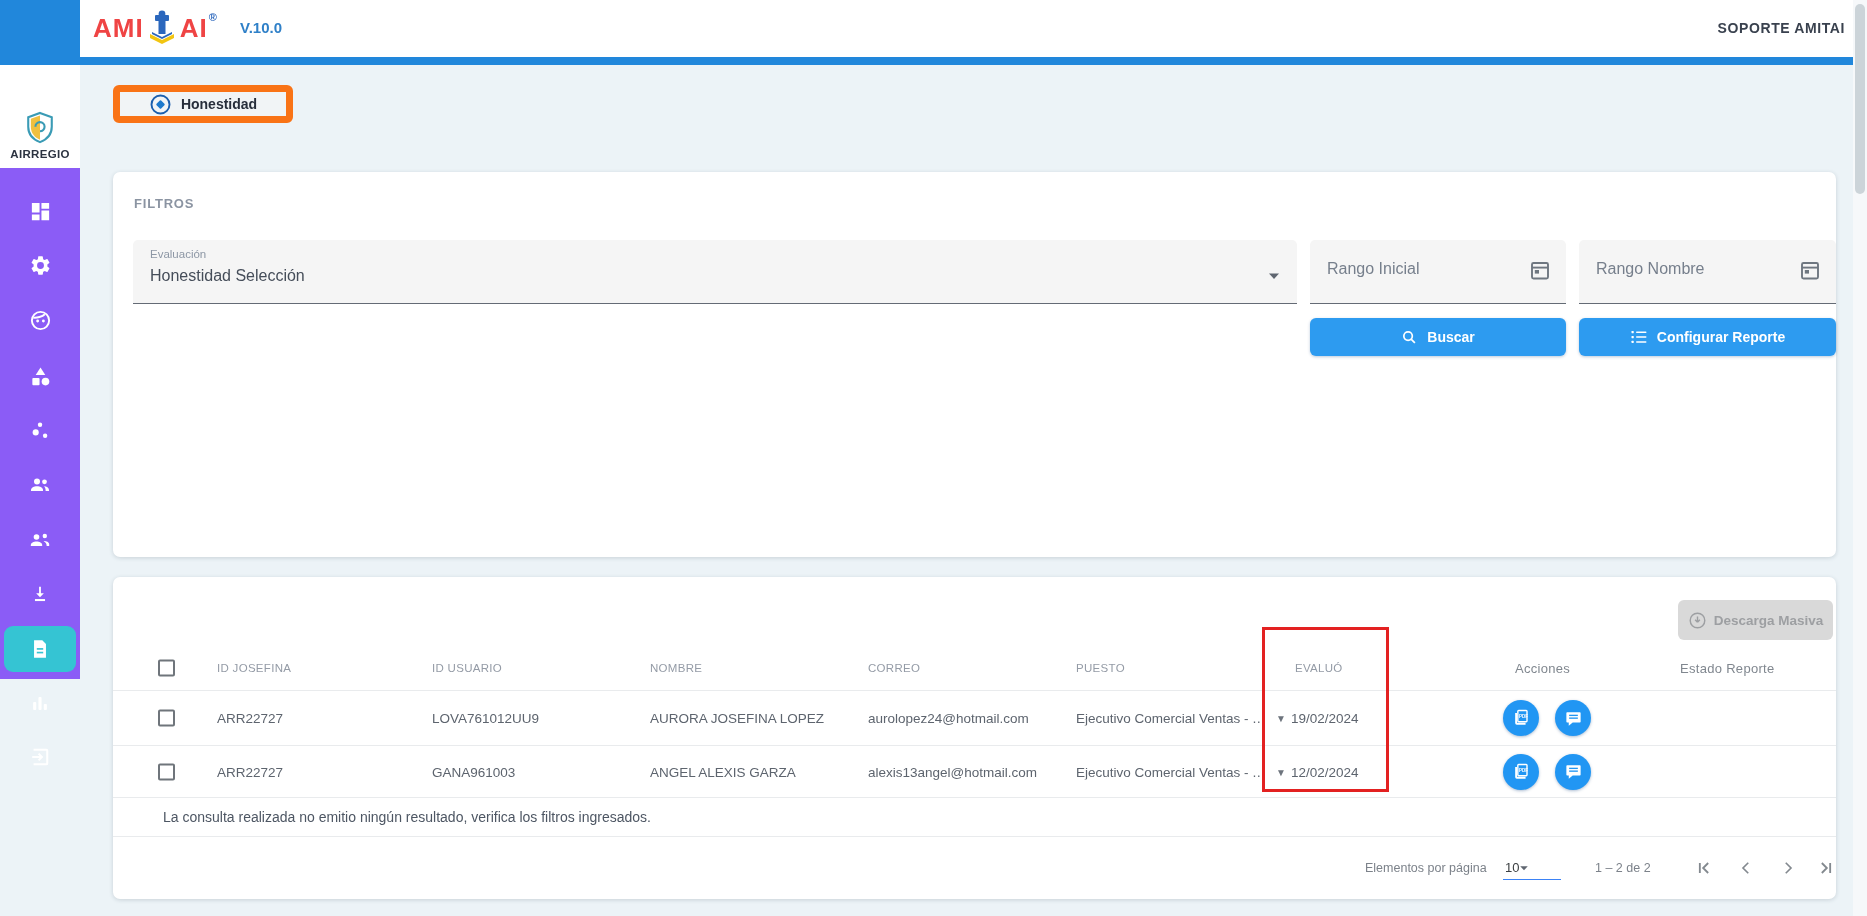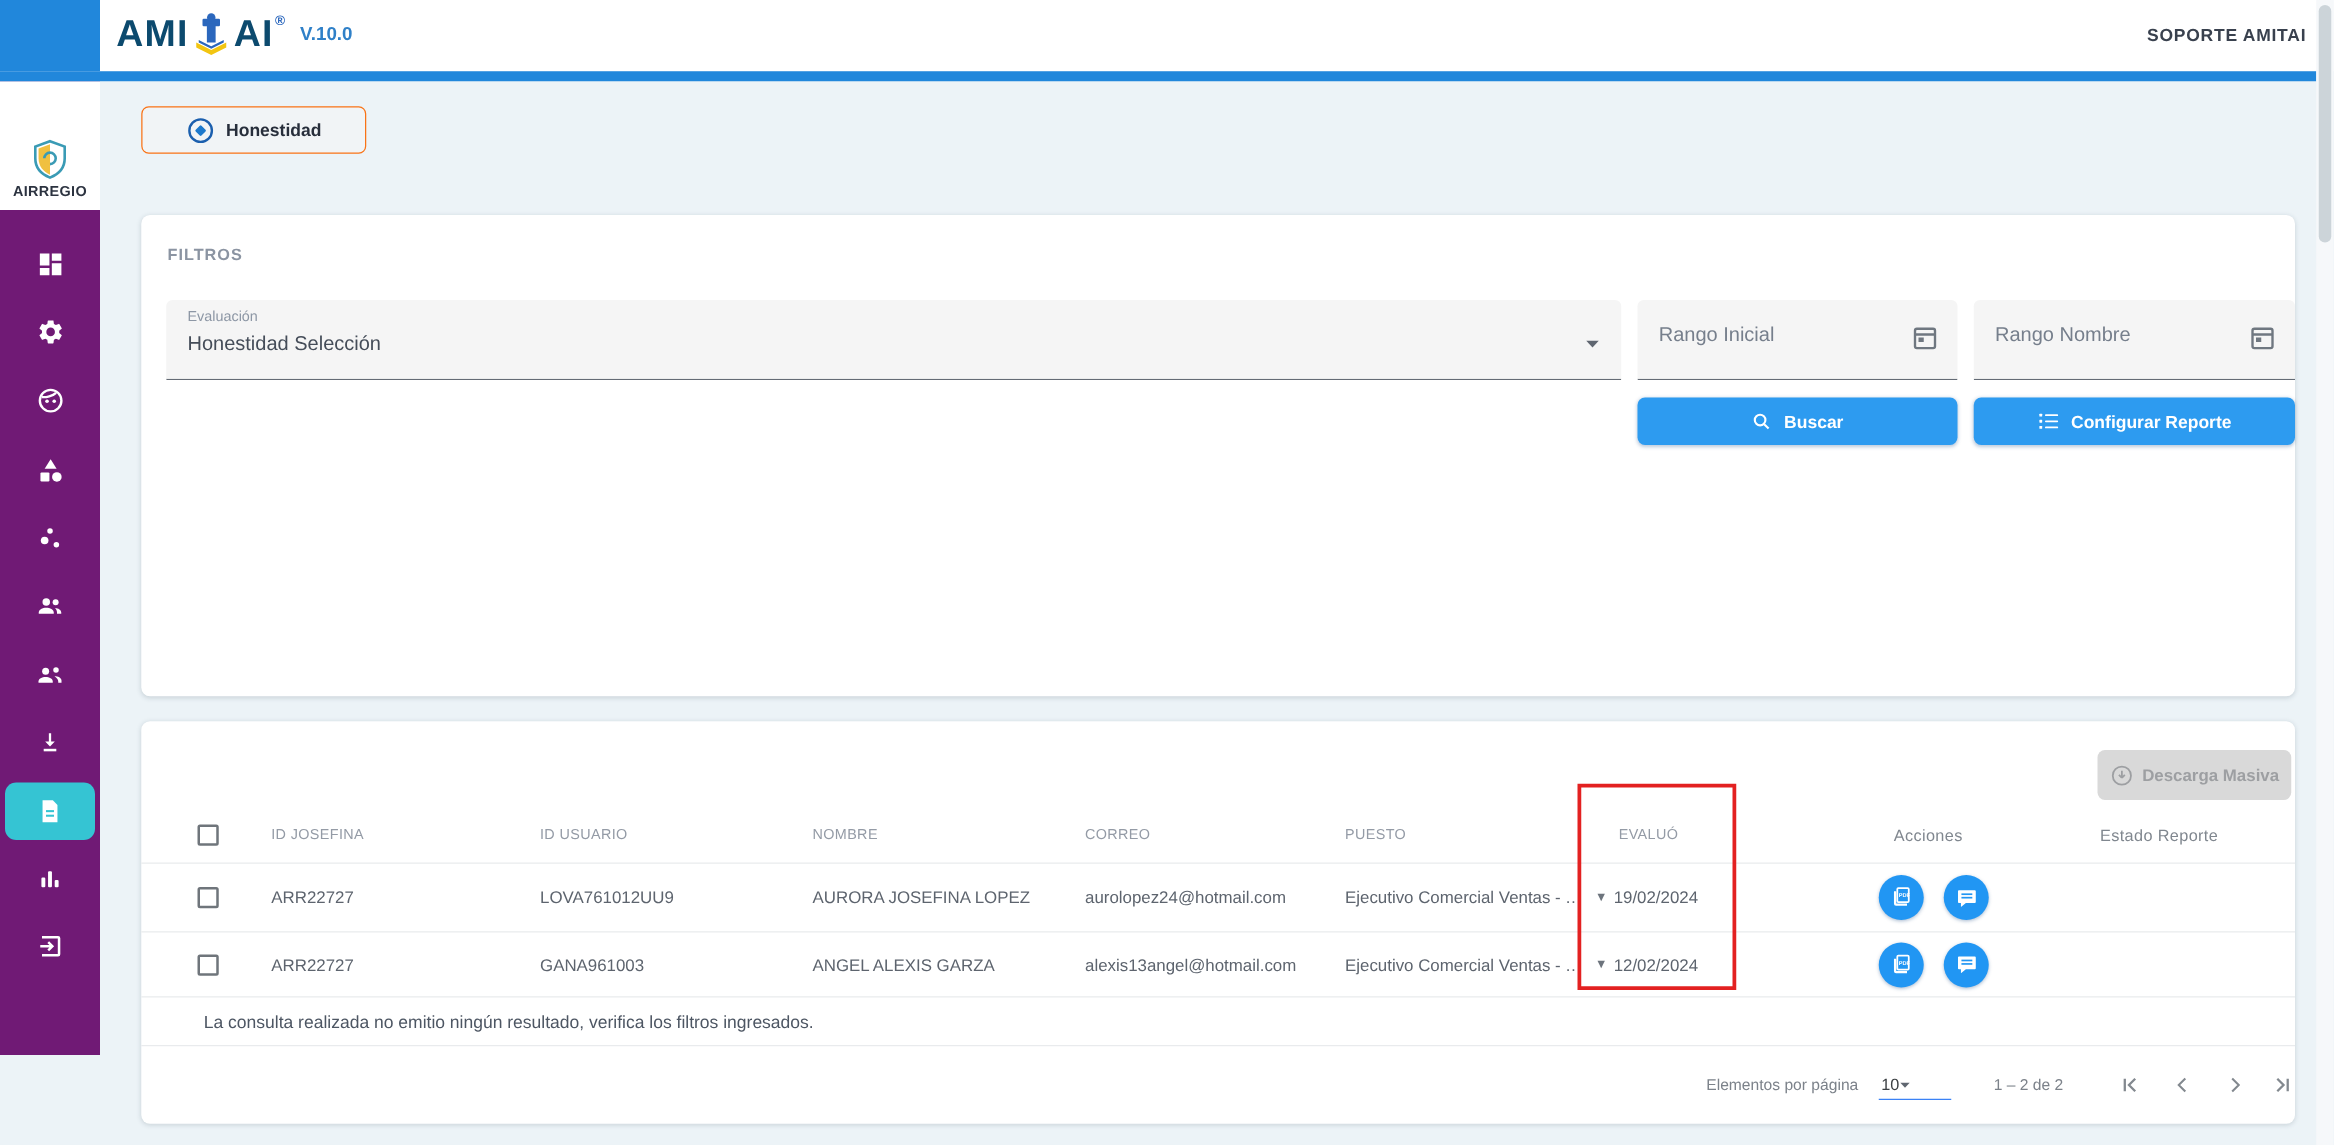--- a/index.html
+++ b/index.html
@@ -5,38 +5,38 @@
   * { margin:0; padding:0; box-sizing:border-box; }
   html,body { width:1867px; height:916px; overflow:hidden;
     font-family:"Liberation Sans","DejaVu Sans",sans-serif; background:#ecf3f7; }
   #app { position:relative; width:1867px; height:916px; }
 
   
   .topbar { position:absolute; left:0; top:0; width:1867px; height:57px; background:#ffffff; z-index:5; }
   .topbar-corner { position:absolute; left:0; top:0; width:80px; height:57px; background:#2187db; }
   .topbar-underline { position:absolute; left:0; top:57px; width:1853px; height:8px; background:#2187db; z-index:6; }
   .brand { position:absolute; left:93px; top:10px; display:flex; align-items:flex-start; }
-  .brand-word { font-size:30px; font-weight:800; color:#0c4a6e; letter-spacing:1px; line-height:36px; }
+  .brand-word { font-size:26px; font-weight:800; color:#ef4444; letter-spacing:1px; line-height:36px; }
   .brand-glyph { width:34px; height:36px; margin:0 1px; position:relative; }
   .brand-reg { font-size:11px; color:#2b67bd; font-weight:700; margin-left:1px; line-height:14px; }
   .brand-version { position:absolute; left:240px; top:19px; font-size:15px; color:#2f80c8; font-weight:600; }
   .support { position:absolute; right:22px; top:20px; font-size:14px; font-weight:600; color:#39414e; letter-spacing:.6px; }
 
   
-  .sidebar { position:absolute; left:0; top:65px; width:80px; height:779px; background:#701a75; z-index:4; }
+  .sidebar { position:absolute; left:0; top:65px; width:80px; height:614px; background:#8b5cf6; z-index:4; }
   .sidebar-logo { position:absolute; left:0; top:0; width:80px; height:103px; background:#ffffff;
     display:flex; flex-direction:column; align-items:center; justify-content:flex-end; padding-bottom:8px; }
   .sidebar-logo .org { font-size:11.5px; font-weight:800; color:#2c3340; letter-spacing:.3px; margin-top:3px; }
   .side-item { position:absolute; left:0; width:80px; height:44px; display:flex; align-items:center; justify-content:center; cursor:pointer; }
   .side-item svg { display:block; }
   .side-item.active { left:4px; width:72px; height:46px; background:#35c4d3; border-radius:9px; }
 
   
   .tab-honestidad { position:absolute; left:113px; top:85px; width:180px; height:38px;
-    background:#f1f4f6; border:1px solid #f97316; border-radius:6px;
+    background:#f1f4f6; border:7px solid #f97316; border-radius:6px;
     display:flex; align-items:center; justify-content:center; gap:9px; cursor:pointer; }
   .tab-honestidad .lbl { font-size:14px; font-weight:700; color:#272e3b; }
 
   
   .card { position:absolute; background:#ffffff; border-radius:7px; box-shadow:0 1px 4px rgba(40,60,80,.18); }
   .filters-card { left:113px; top:172px; width:1723px; height:385px; }
   .results-card { left:113px; top:577px; width:1723px; height:322px; }
 
   .filters-title { position:absolute; left:21px; top:24px; font-size:13px; font-weight:800;
     color:#8b94a2; letter-spacing:.8px; }

